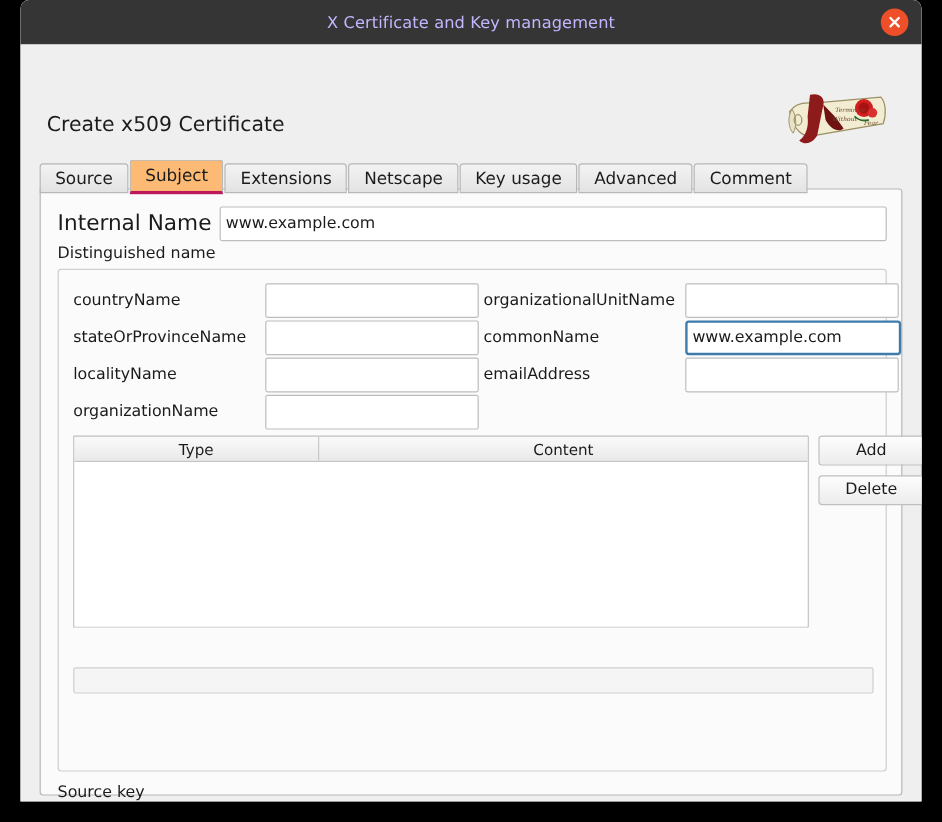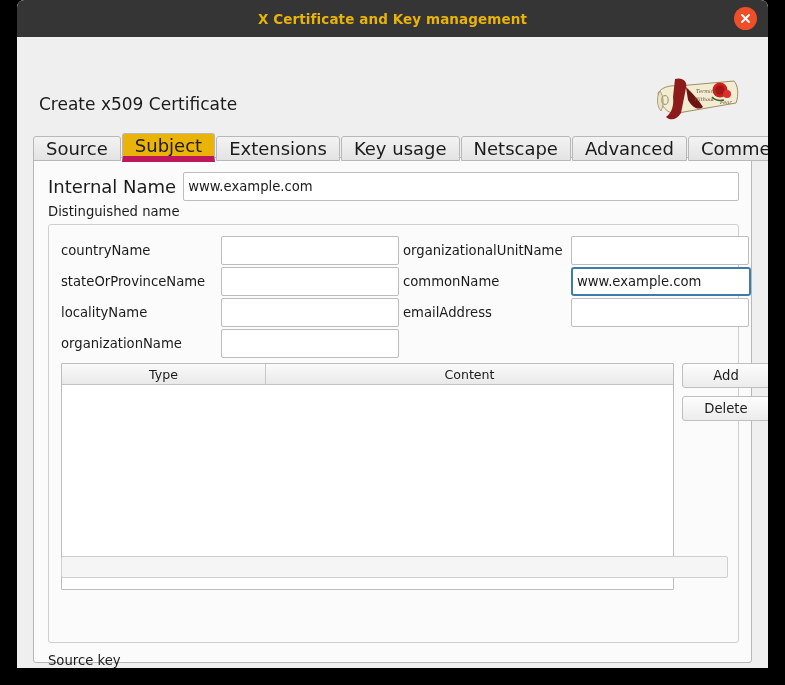--- a/index.html
+++ b/index.html
@@ -27,23 +27,23 @@
     position: relative;
     height: 37px;
     background: #353535;
     border-radius: 7px 7px 0 0;
     display: flex;
     align-items: center;
     justify-content: center;
     flex: 0 0 auto;
   }
   .titlebar-text {
-    color: #eab308;
+    color: #c4b5fd;
     font-size: 13.5px;
-    font-weight: bold;
+    font-weight: normal;
     letter-spacing: 0.1px;
   }
   .close-btn {
     position: absolute;
     right: 11px; top: 7px;
     width: 23px; height: 23px;
     border-radius: 50%;
     background: #ef4f28;
     border: none;
     cursor: pointer;
@@ -78,33 +78,33 @@
     left: 16px; top: 96px;
     display: flex;
     align-items: flex-end;
     gap: 1px;
     z-index: 3;
   }
   .tab {
     height: 25px;
     padding: 0 12px;
     display: flex; align-items: center;
-    font-size: 18px;
+    font-size: 14px;
     color: #1b1b1b;
     background: linear-gradient(#f3f3f3, #e3e3e3);
     border: 1px solid #b8b8b8;
     border-bottom: 1px solid #b8b8b8;
     border-radius: 3px 3px 0 0;
     cursor: pointer;
     white-space: nowrap;
   }
   .tab.active {
-    background: #eab308;
+    background: #fdba74;
     height: 29px;
-    border-bottom: 6px solid #be185d;
+    border-bottom: 3px solid #be185d;
     margin-bottom: -1px;
     z-index: 4;
   }
 
   
   .tabframe {
     position: absolute;
     left: 16px; top: 120px;
     width: 719px; height: 506px;
     background: #fbfbfb;
@@ -161,21 +161,21 @@
     grid-auto-rows: 31px;
     align-items: center;
   }
   .dn-grid .lbl { font-size: 13.2px; }
   .dn-grid .txt { width: 178px; }
   .dn-grid .txt.focused { width: 180px; }
 
   .table-wrap {
     position: absolute;
     left: 12px; top: 138px;
-    width: 613px; height: 227px;
+    width: 613px; height: 160px;
     border: 1px solid #bdbdbd;
     background: #ffffff;
     border-radius: 1px;
     overflow: hidden;
   }
   .table-head {
     display: flex;
     height: 21px;
     background: linear-gradient(#fafafa, #e9e9e9);
     border-bottom: 1px solid #c4c4c4;
@@ -287,22 +287,22 @@
           <text x="46" y="28">Without</text>
           <text x="72" y="31">Fear</text>
         </g>
       </svg>
     </div>
 
     <div class="tabbar">
       <div class="tab">Source</div>
       <div class="tab active">Subject</div>
       <div class="tab">Extensions</div>
+      <div class="tab">Netscape</div>
       <div class="tab">Key usage</div>
-      <div class="tab">Netscape</div>
       <div class="tab">Advanced</div>
       <div class="tab">Comment</div>
     </div>
 
     <div class="tabframe">
 
       <div class="row-internal">
         <span class="lbl">Internal Name</span>
         <input class="txt" style="width: 612px; margin-left: 7px;" type="text" value="www.example.com">
       </div>

